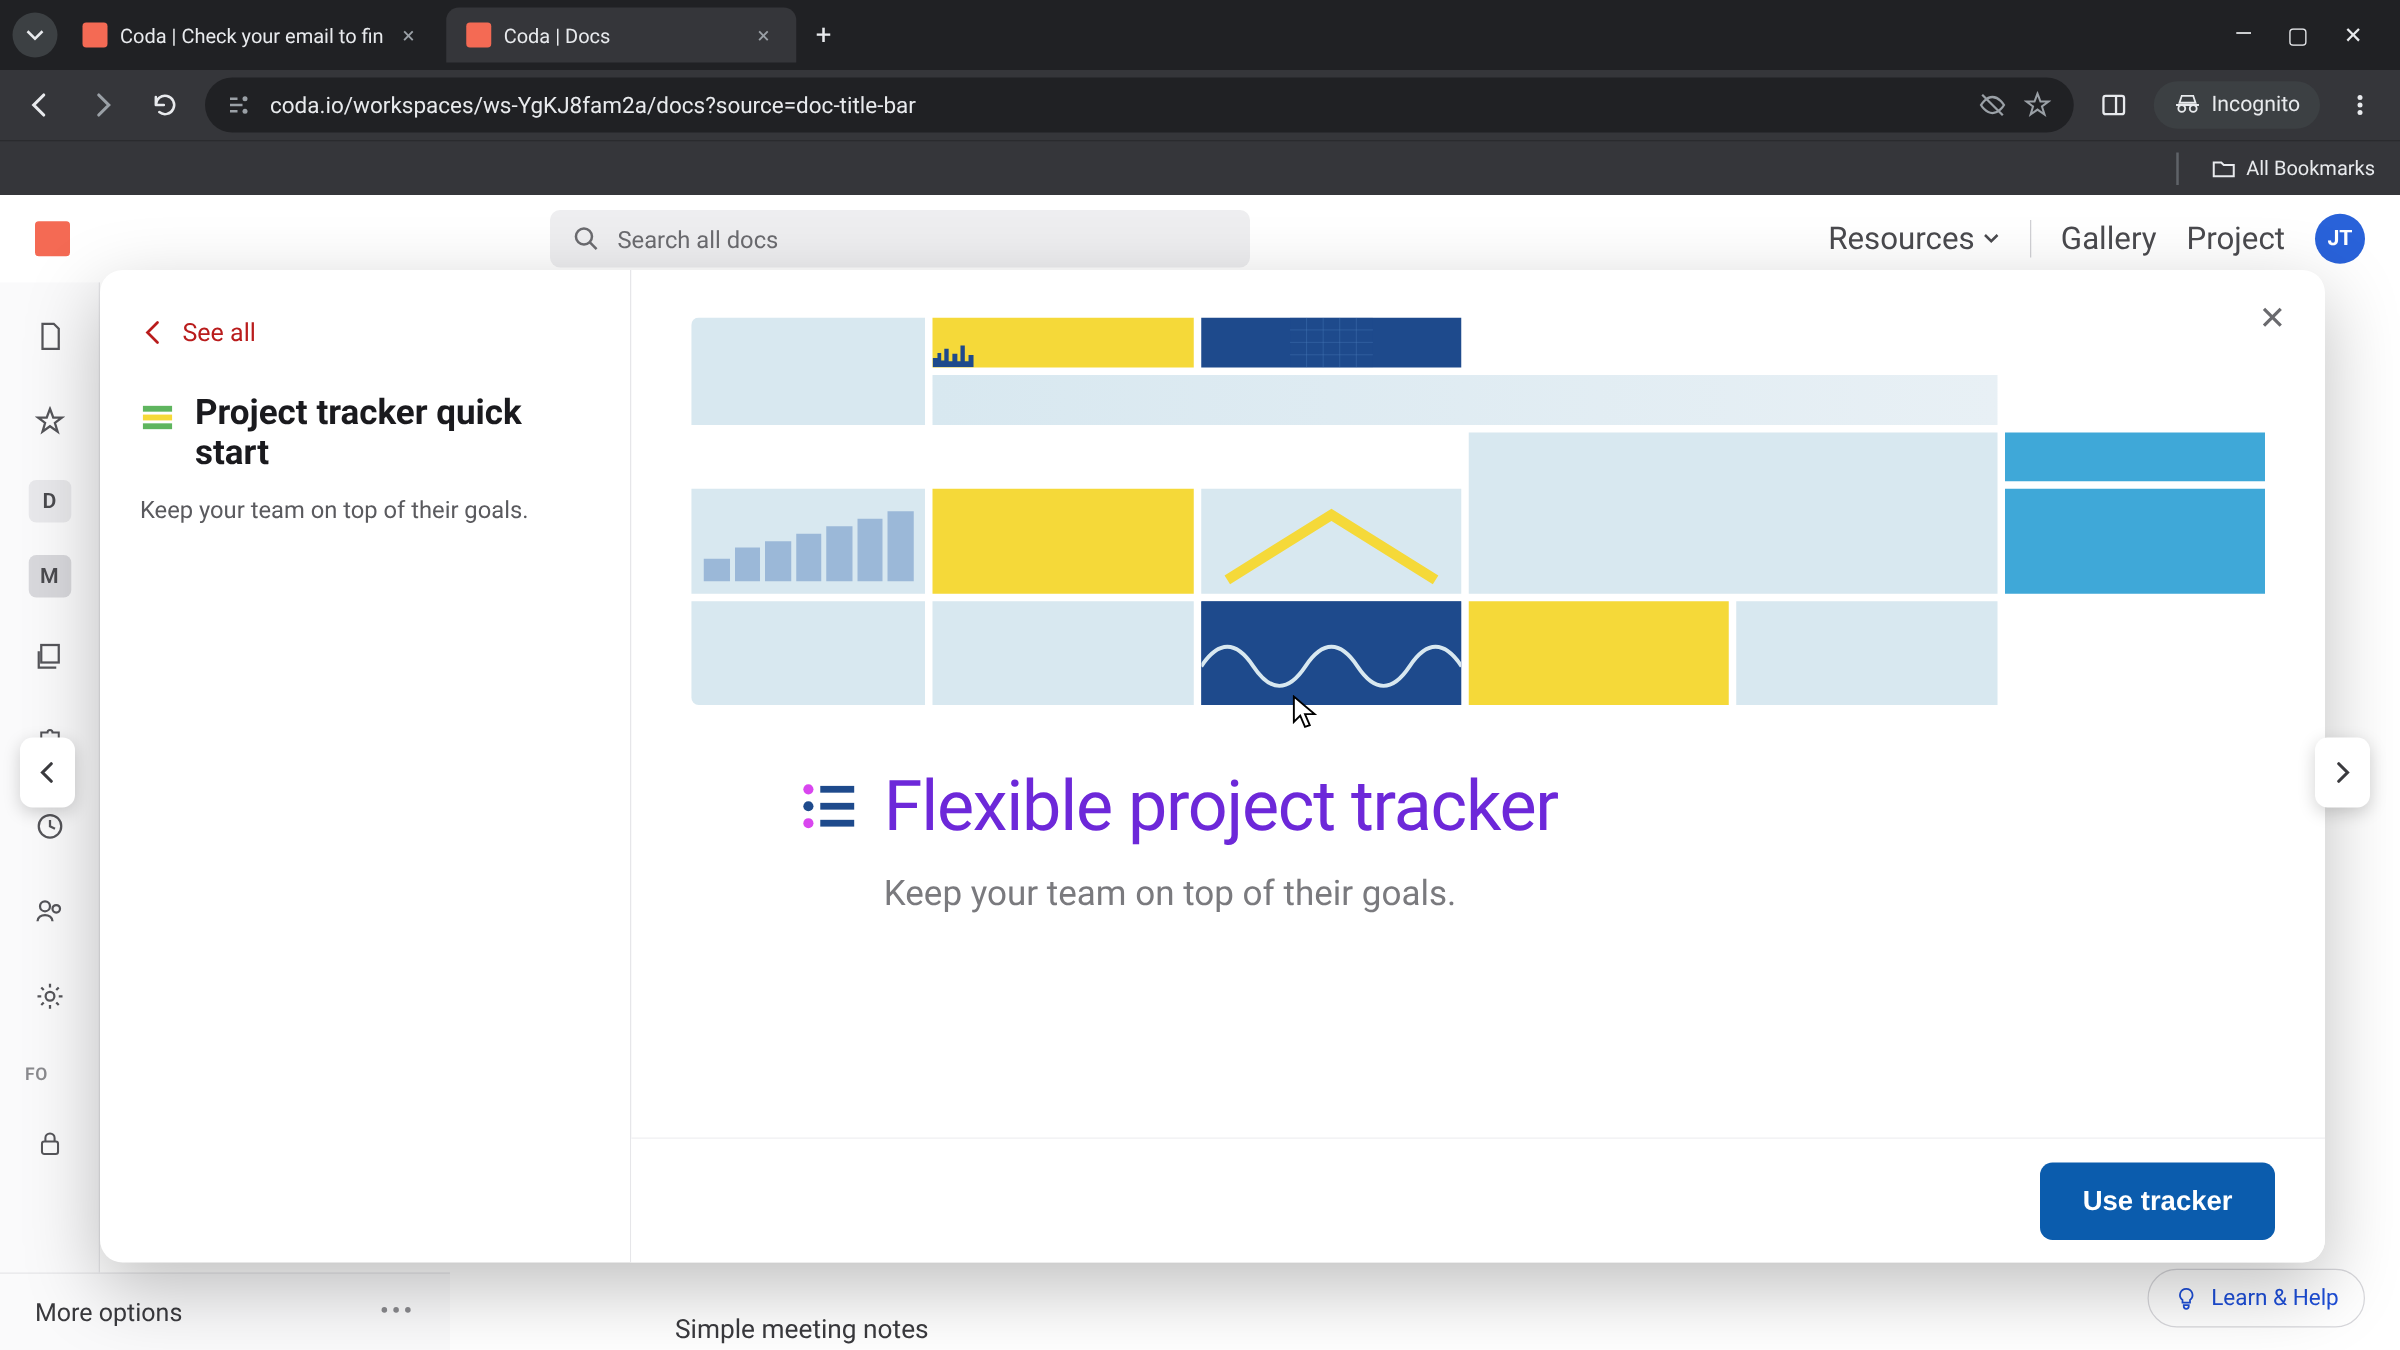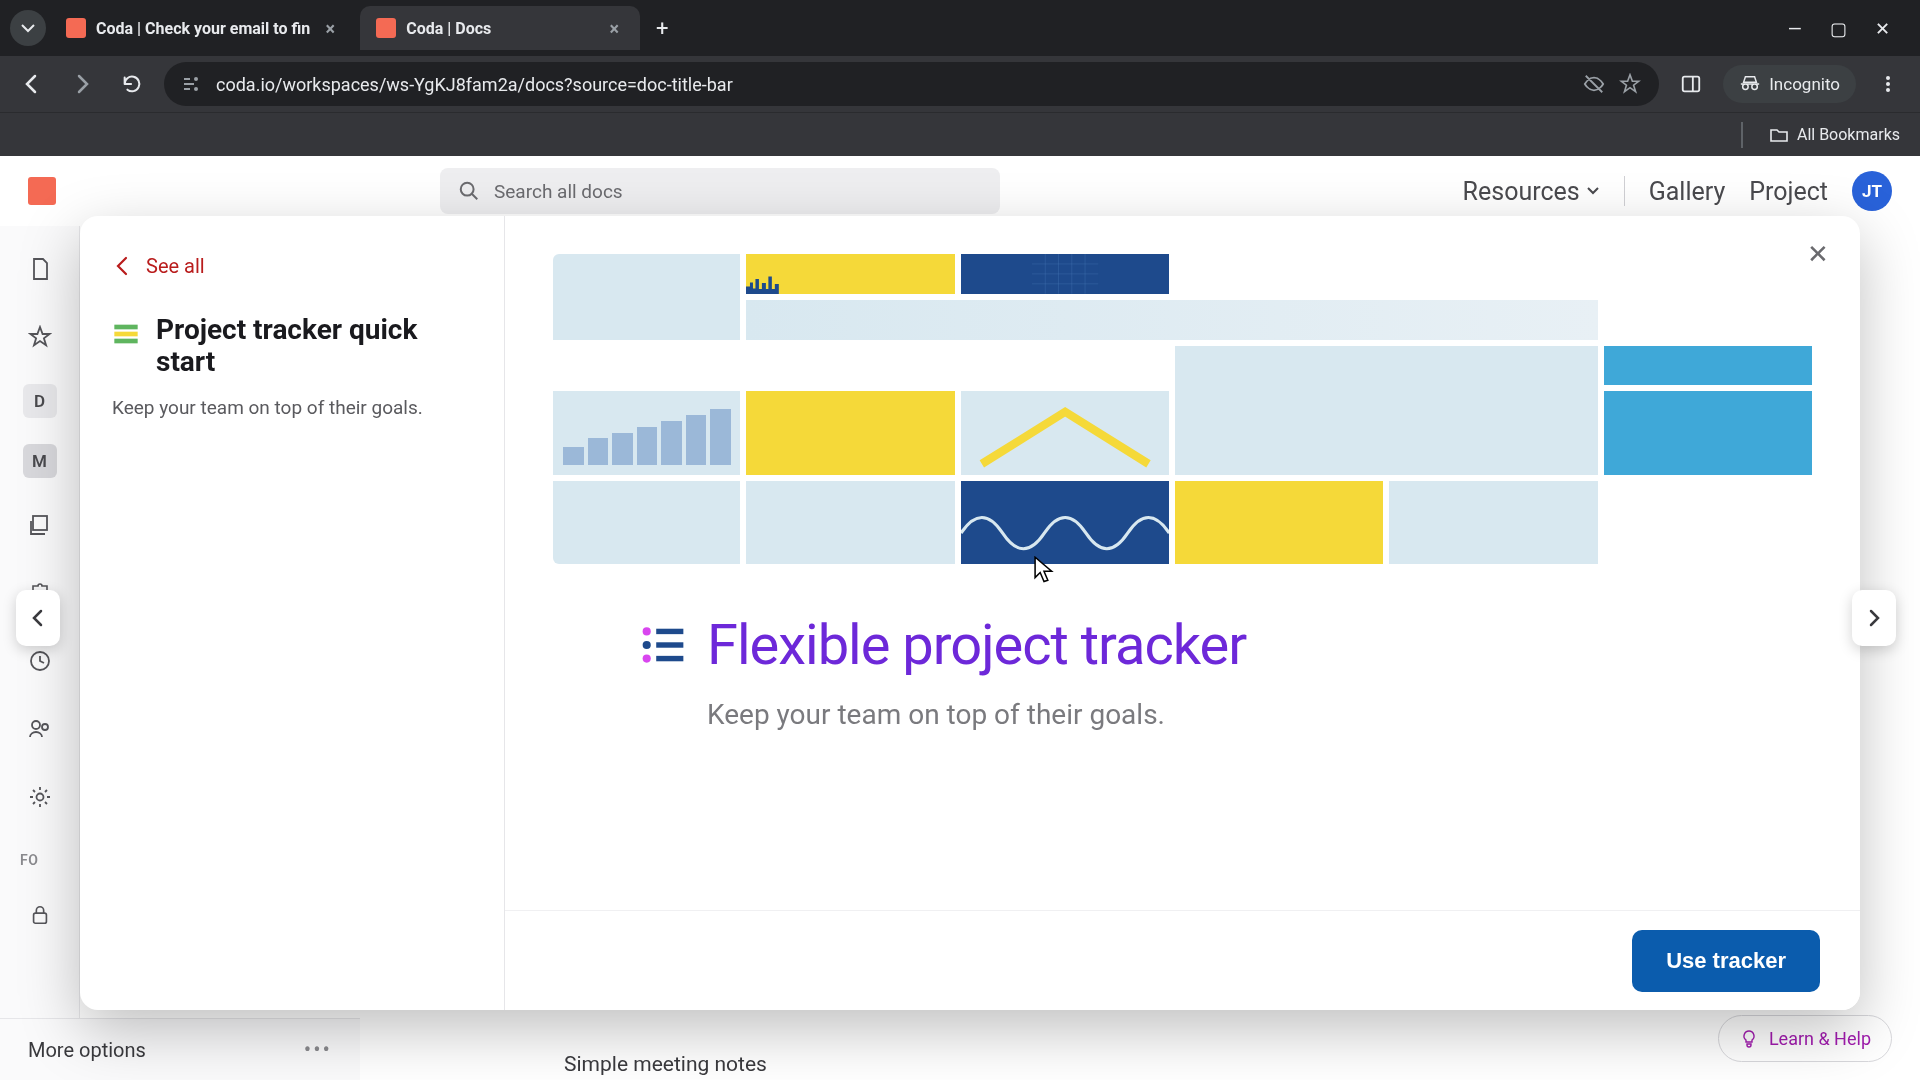--- a/index.html
+++ b/index.html
@@ -2,21 +2,21 @@
 <html><head>
 <meta charset="utf-8">
 <style>
 * { margin: 0; padding: 0; box-sizing: border-box; }
 body { font-family: -apple-system, BlinkMacSystemFont, 'Segoe UI', Roboto, sans-serif; width: 1920px; height: 1080px; overflow: hidden; background: #202124; }
 
 
 .browser-chrome { background: #202124; }
 .tab-bar { display: flex; align-items: center; height: 56px; padding: 0 10px; gap: 4px; }
 .tab-dropdown { width: 36px; height: 36px; border-radius: 50%; background: #3c4043; display: flex; align-items: center; justify-content: center; color: #e8eaed; cursor: pointer; }
-.tab { display: flex; align-items: center; height: 44px; padding: 0 16px; border-radius: 10px 10px 0 0; min-width: 280px; max-width: 320px; gap: 10px; color: #e8eaed; font-size: 16px; cursor: pointer; font-weight: bold; }
+.tab { display: flex; align-items: center; height: 44px; padding: 0 16px; border-radius: 10px 10px 0 0; min-width: 280px; max-width: 320px; gap: 10px; color: #e8eaed; font-size: 16px; cursor: pointer; }
 .tab.inactive { background: transparent; }
 .tab.active { background: #35363a; }
 .tab-favicon { width: 20px; height: 20px; background: #f46a54; border-radius: 3px; flex-shrink: 0; }
 .tab-title { flex: 1; white-space: nowrap; overflow: hidden; text-overflow: ellipsis; }
 .tab-close { width: 20px; height: 20px; display: flex; align-items: center; justify-content: center; color: #9aa0a6; cursor: pointer; font-size: 18px; }
 .new-tab { width: 36px; height: 36px; display: flex; align-items: center; justify-content: center; color: #e8eaed; cursor: pointer; font-size: 22px; border-radius: 50%; }
 .tab-spacer { flex: 1; }
 .window-controls { display: flex; gap: 28px; padding-right: 20px; color: #e8eaed; }
 .window-control { cursor: pointer; font-size: 18px; }
 
@@ -82,22 +82,22 @@
 .use-template-btn { background: #0b5cad; color: #fff; font-size: 22px; font-weight: 600; padding: 18px 34px; border-radius: 10px; border: none; cursor: pointer; }
 
 
 .carousel-nav { position: absolute; top: 50%; transform: translateY(-50%); width: 44px; height: 56px; background: #fff; border-radius: 10px; box-shadow: 0 4px 14px rgba(0,0,0,0.18); display: flex; align-items: center; justify-content: center; cursor: pointer; z-index: 200; font-size: 24px; color: #3a3a3e; }
 .carousel-prev { left: 16px; }
 .carousel-next { right: 24px; }
 
 
 .more-options { position: absolute; left: 0; bottom: 0; width: 360px; height: 62px; display: flex; align-items: center; justify-content: space-between; padding: 0 28px; font-size: 20px; color: #3a3a3e; background: #fafafb; border-top: 1px solid #e6e6e9; cursor: pointer; }
 .dots { color: #8a8a8e; font-size: 22px; letter-spacing: 2px; }
-.learn-help { position: absolute; right: 28px; bottom: 18px; display: flex; align-items: center; gap: 10px; padding: 12px 20px; border: 1px solid #d8d8dc; border-radius: 24px; font-size: 18px; color: #a21caf; cursor: pointer; background: #fff; }
-.behind-text { position: absolute; left: 564px; bottom: 4px; font-size: 21px; color: #3a3a3e; }
+.learn-help { position: absolute; right: 28px; bottom: 18px; display: flex; align-items: center; gap: 10px; padding: 12px 20px; border: 1px solid #d8d8dc; border-radius: 24px; font-size: 18px; color: #1d4ed8; cursor: pointer; background: #fff; }
+.behind-text { position: absolute; left: 540px; bottom: 4px; font-size: 21px; color: #3a3a3e; }
 
 .cursor-pointer-icon { position: absolute; top: 400px; left: 1033px; z-index: 300; pointer-events: none; }
 
 svg { display: block; }
 </style>
 </head>
 <body>
 
 <div class="browser-chrome">
   <div class="tab-bar">

